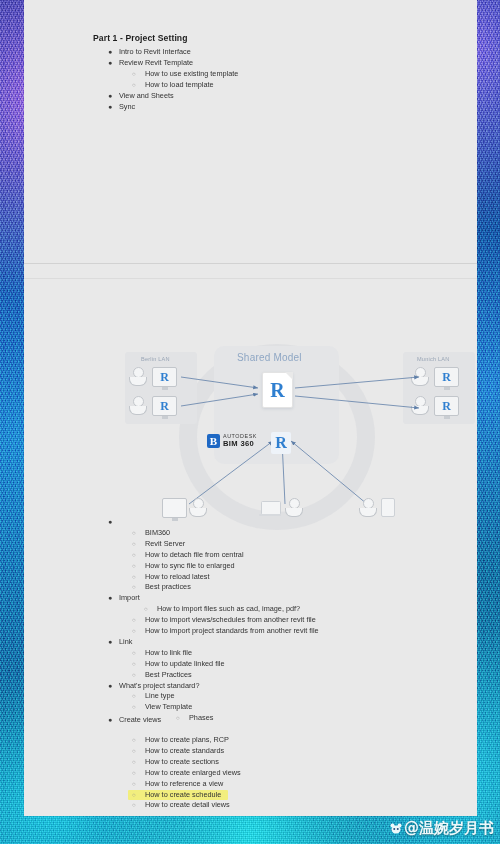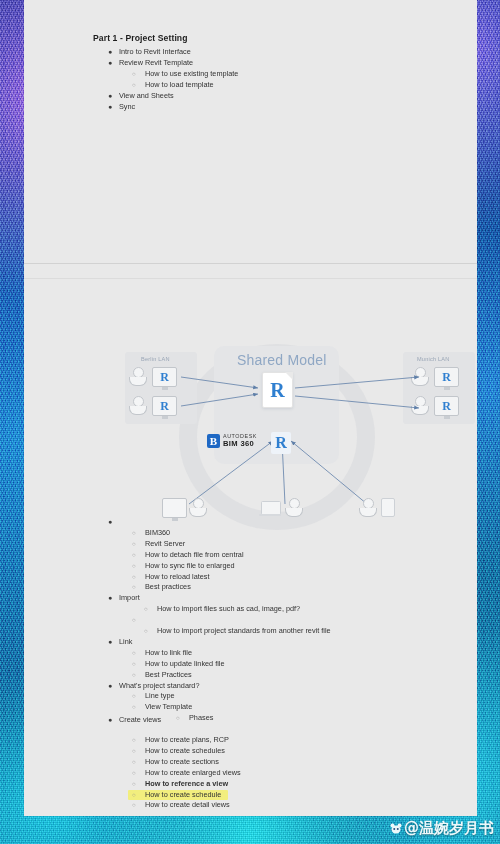--- a/index.html
+++ b/index.html
@@ -47,21 +47,21 @@
   .lvl1 .bul{left:84px;}
   .lvl1 .txt{left:95px;}
   .lvl2 .bul{left:108px;font-size:6px;color:#8b8b8b;}
   .lvl2 .txt{left:121px;}
   .hl-band{position:absolute;left:104px;height:10.9px;background:#f2ee7e;border-radius:1px;}
 
   
   #diagram{position:absolute;left:95px;top:336px;width:360px;height:195px;}
   .lanbox{position:absolute;background:#e2e3e5;border-radius:3px;}
   .lanlabel{position:absolute;font-size:5.6px;color:#9aa6b6;letter-spacing:.2px;}
-  .centerlabel{position:absolute;font-size:14px;color:#8fa7c4;letter-spacing:.2px;}
+  .centerlabel{position:absolute;font-size:10px;color:#8fa7c4;letter-spacing:.2px;}
   .cloudwm{position:absolute;border-radius:50%;}
 
   .mon{position:absolute;width:23px;height:18px;border:1.1px solid #c2c6cb;border-radius:2px;background:#f3f4f5;}
   .mon .rglyph{position:absolute;left:0;top:0;right:0;bottom:0;display:flex;align-items:center;justify-content:center;
       font-size:12px;font-weight:bold;color:#2f7fd0;font-family:"Liberation Serif", serif;}
   .mon:after{content:"";position:absolute;left:50%;margin-left:-3px;bottom:-4px;width:6px;height:3px;background:#c9cdd2;}
 
   .person{position:absolute;width:16px;height:18px;}
   .person .head{position:absolute;left:3.5px;top:0;width:9px;height:9px;border:1.1px solid #c2c6cb;border-radius:50%;background:#f4f5f6;}
   .person .body{position:absolute;left:0;top:9.5px;width:16px;height:8.5px;border:1.1px solid #c2c6cb;border-top:none;border-radius:0 0 7px 7px;background:#f4f5f6;}
@@ -260,22 +260,23 @@
       <div class="row lvl1" style="position: absolute; left: 0px; width: 100%; top: 593.3px;">
         <span class="bul">●</span>
         <span class="txt">Import</span>
       </div>
       <div class="row lvl2" style="position: absolute; left: 0px; width: 100%; top: 604.2px; margin-left: 12px;">
         <span class="bul">○</span>
         <span class="txt">How to import files such as cad, image, pdf?</span>
       </div>
       <div class="row lvl2" style="position: absolute; left: 0px; width: 100%; top: 615.1px;">
         <span class="bul">○</span>
-      </div>
-      <div class="row lvl2" style="position: absolute; left: 12px; width: 100%; top: 626px;">
+        <span class="txt">How to import views/schedules from another revit file</span>
+      </div>
+      <div class="row lvl2" style="position: absolute; left: 0px; width: 100%; top: 626px;">
         <span class="bul">○</span>
         <span class="txt">How to import project standards from another revit file</span>
       </div>
       <div class="row lvl1" style="position: absolute; left: 0px; width: 100%; top: 636.9px;">
         <span class="bul">●</span>
         <span class="txt">Link</span>
       </div>
       <div class="row lvl2" style="position: absolute; left: 0px; width: 100%; top: 647.8px;">
         <span class="bul">○</span>
         <span class="txt">How to link file</span>
@@ -307,31 +308,31 @@
       <div class="row lvl1" style="position: absolute; left: 0px; width: 100%; top: 715px;">
         <span class="bul">●</span>
         <span class="txt">Create views</span>
       </div>
       <div class="row lvl2" style="position: absolute; left: 0px; width: 100%; top: 735px;">
         <span class="bul">○</span>
         <span class="txt">How to create plans, RCP</span>
       </div>
       <div class="row lvl2" style="position: absolute; left: 0px; width: 100%; top: 745.9px;">
         <span class="bul">○</span>
-        <span class="txt">How to create schedules</span>
+        <span class="txt">How to create standards</span>
       </div>
       <div class="row lvl2" style="position: absolute; left: 0px; width: 100%; top: 756.8px;">
         <span class="bul">○</span>
         <span class="txt">How to create sections</span>
       </div>
       <div class="row lvl2" style="position: absolute; left: 0px; width: 100%; top: 767.7px;">
         <span class="bul">○</span>
         <span class="txt">How to create enlarged views</span>
       </div>
-      <div class="row lvl2" style="position: absolute; left: 0px; width: 100%; top: 778.6px; font-weight: bold;">
+      <div class="row lvl2" style="position: absolute; left: 0px; width: 100%; top: 778.6px;">
         <span class="bul">○</span>
         <span class="txt">How to reference a view</span>
       </div>
       <div class="row lvl2" style="position: absolute; left: 0px; width: 100%; top: 789.5px;">
         <div class="hl-band" style="top: 0px; width: 100.1px;"></div>
         <span class="bul">○</span>
         <span class="txt">How to create schedule</span>
       </div>
       <div class="row lvl2" style="position: absolute; left: 0px; width: 100%; top: 800.4px;">
         <span class="bul">○</span>

